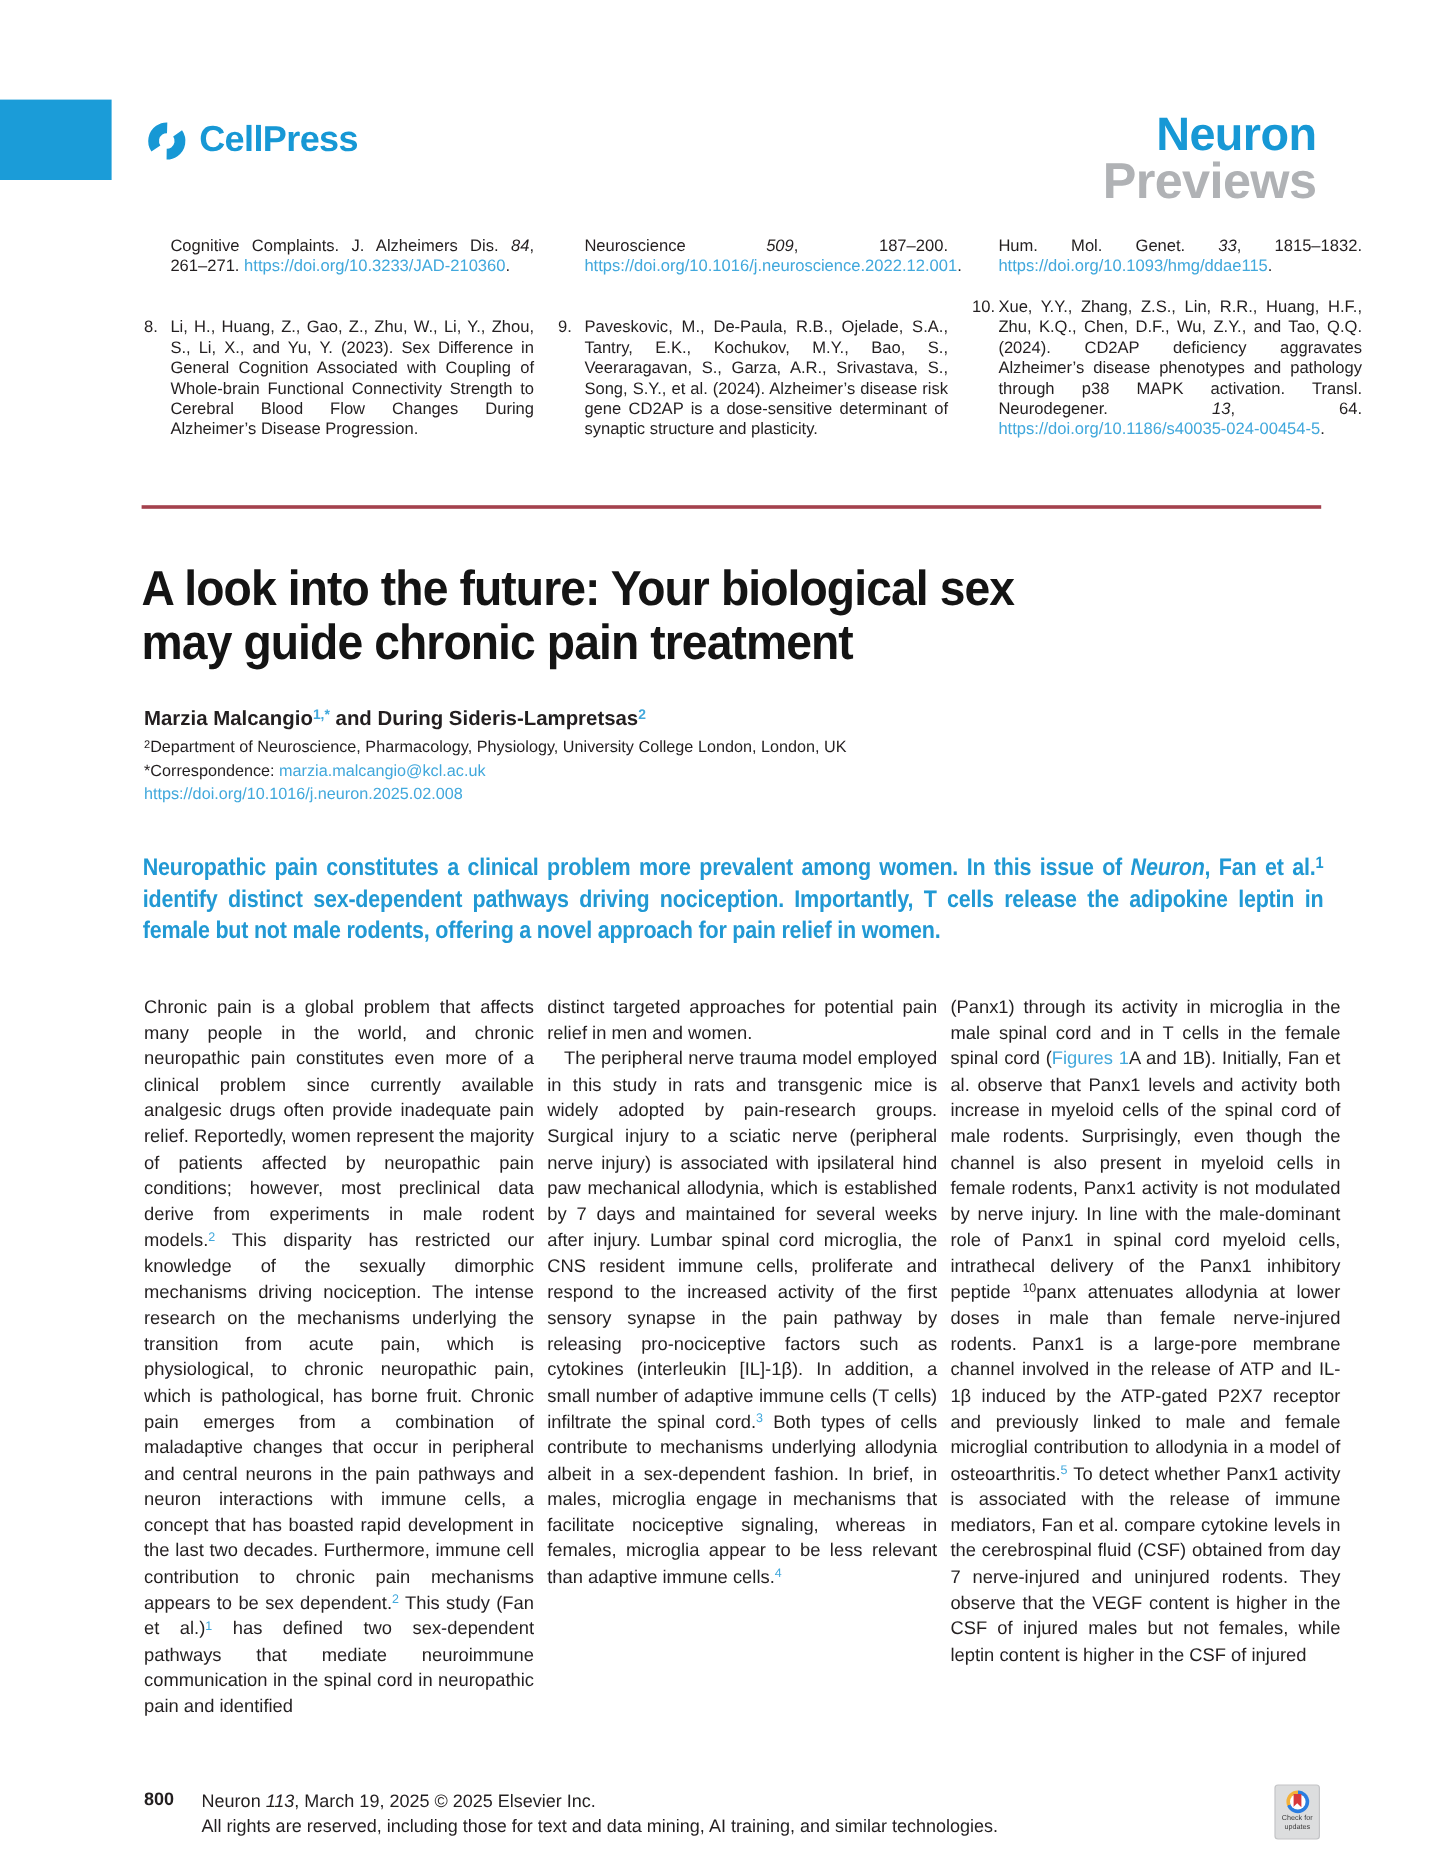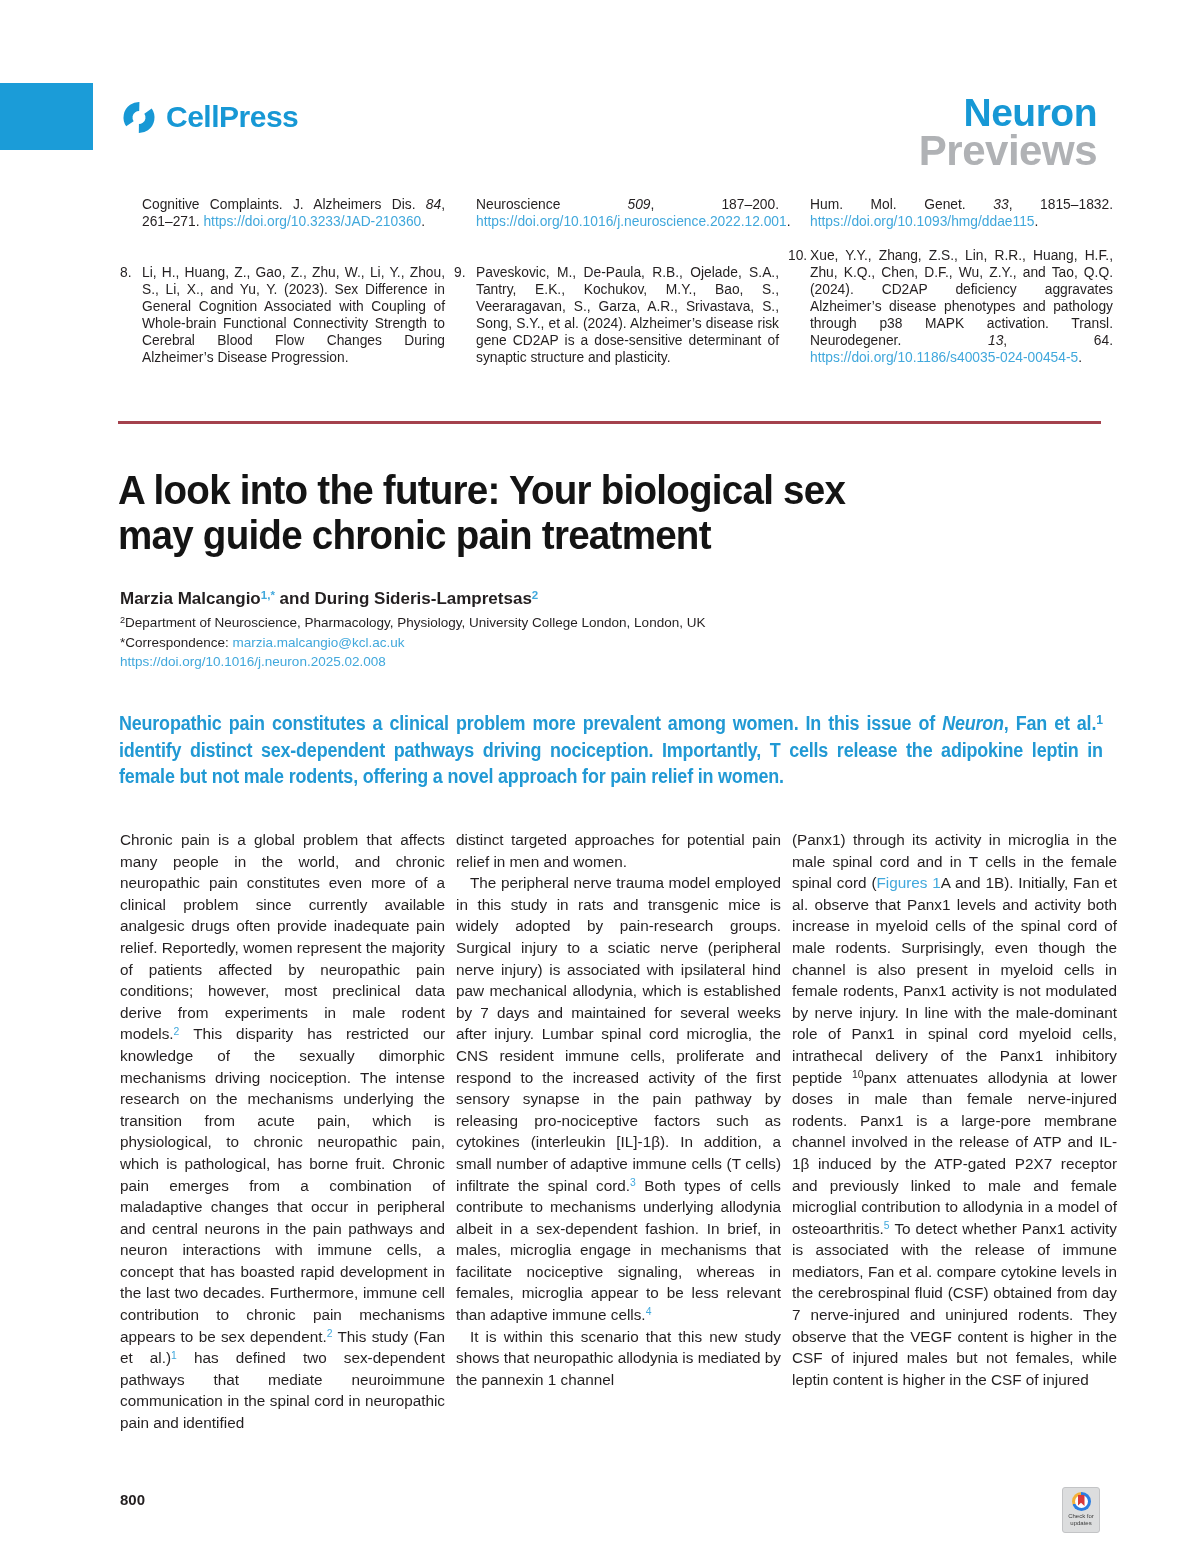--- a/index.html
+++ b/index.html
@@ -16,21 +16,21 @@
   .brand-text { font-size:30px; font-weight:bold; color:#1798d5; letter-spacing:-0.5px; }
 
   
   .journal { position:absolute; right:103px; top:92px; text-align:right; }
   .journal-name { font-size:39px; font-weight:bold; color:#1798d5; letter-spacing:-0.5px; line-height:42px; }
   .journal-section { font-size:42px; font-weight:bold; color:#b0b2b5; letter-spacing:-0.5px; line-height:34px; }
 
   
   .refs {
     position:absolute; left:120px; top:196px; width:1000px;
-    display:grid; grid-template-columns:325px 325px 325px; column-gap:9px;
+    display:grid; grid-template-columns:325px 325px 325px; column-gap:20px;
     font-size:13.8px; line-height:17px; text-align:justify; color:#231f20;
   }
   .carryover { padding-left:22px; }
   .ref-item { padding-left:22px; text-indent:-22px; }
   .ref-item.gap2 { margin-top:34px; }
   .ref-item.gap1 { margin-top:17px; }
   .ref-num { display:inline-block; width:22px; text-indent:0; }
 
   .link { color:#41a8dc; }
   .i { font-style:italic; }
@@ -147,28 +147,31 @@
 
   <div class="abstract"><span>Neuropathic pain constitutes a clinical problem more prevalent among women. In this issue of </span><span class="i">Neuron</span><span>, Fan et al.</span><span class="sup">1</span><span> identify distinct sex-dependent pathways driving nociception. Importantly, T cells release the adipokine leptin in female but not male rodents, offering a novel approach for pain relief in women.</span></div>
 
   <div class="body-cols">
     <div class="col">
       <p><span>Chronic pain is a global problem that affects many people in the world, and chronic neuropathic pain constitutes even more of a clinical problem since currently available analgesic drugs often provide inadequate pain relief. Reportedly, women represent the majority of patients affected by neuropathic pain conditions; however, most preclinical data derive from experiments in male rodent models.</span><span class="supb">2</span><span> This disparity has restricted our knowledge of the sexually dimorphic mechanisms driving nociception. The intense research on the mechanisms underlying the transition from acute pain, which is physiological, to chronic neuropathic pain, which is pathological, has borne fruit. Chronic pain emerges from a combination of maladaptive changes that occur in peripheral and central neurons in the pain pathways and neuron interactions with immune cells, a concept that has boasted rapid development in the last two decades. Furthermore, immune cell contribution to chronic pain mechanisms appears to be sex dependent.</span><span class="supb">2</span><span> This study (Fan et al.)</span><span class="supb">1</span><span> has defined two sex-dependent pathways that mediate neuroimmune communication in the spinal cord in neuropathic pain and identified</span></p>
     </div>
     <div class="col">
       <p><span>distinct targeted approaches for potential pain relief in men and women.</span></p>
       <p class="indent"><span>The peripheral nerve trauma model employed in this study in rats and transgenic mice is widely adopted by pain-research groups. Surgical injury to a sciatic nerve (peripheral nerve injury) is associated with ipsilateral hind paw mechanical allodynia, which is established by 7 days and maintained for several weeks after injury. Lumbar spinal cord microglia, the CNS resident immune cells, proliferate and respond to the increased activity of the first sensory synapse in the pain pathway by releasing pro-nociceptive factors such as cytokines (interleukin [IL]-1β). In addition, a small number of adaptive immune cells (T cells) infiltrate the spinal cord.</span><span class="supb">3</span><span> Both types of cells contribute to mechanisms underlying allodynia albeit in a sex-dependent fashion. In brief, in males, microglia engage in mechanisms that facilitate nociceptive signaling, whereas in females, microglia appear to be less relevant than adaptive immune cells.</span><span class="supb">4</span></p>
-      <p class="indent"><span>It is within this scenario that this new study shows that neuropathic allodynia is mediated by the pannexin 1 channel</span></p>
     </div>
     <div class="col">
       <p><span>(Panx1) through its activity in microglia in the male spinal cord and in T cells in the female spinal cord (</span><span class="link">Figures 1</span><span>A and 1B). Initially, Fan et al. observe that Panx1 levels and activity both increase in myeloid cells of the spinal cord of male rodents. Surprisingly, even though the channel is also present in myeloid cells in female rodents, Panx1 activity is not modulated by nerve injury. In line with the male-dominant role of Panx1 in spinal cord myeloid cells, intrathecal delivery of the Panx1 inhibitory peptide </span><span class="sup">10</span><span>panx attenuates allodynia at lower doses in male than female nerve-injured rodents. Panx1 is a large-pore membrane channel involved in the release of ATP and IL-1β induced by the ATP-gated P2X7 receptor and previously linked to male and female microglial contribution to allodynia in a model of osteoarthritis.</span><span class="supb">5</span><span> To detect whether Panx1 activity is associated with the release of immune mediators, Fan et al. compare cytokine levels in the cerebrospinal fluid (CSF) obtained from day 7 nerve-injured and uninjured rodents. They observe that the VEGF content is higher in the CSF of injured males but not females, while leptin content is higher in the CSF of injured</span></p>
     </div>
   </div>
 
   <div class="footer-page">800</div>
+  <div class="footer-text">
+    <div><span>Neuron </span><span class="i">113</span><span>, March 19, 2025 © 2025 Elsevier Inc.</span></div>
+    <div>All rights are reserved, including those for text and data mining, AI training, and similar technologies.</div>
+  </div>
 
   <div class="updates-badge">
     <div class="badge-icon"></div>
     <div class="badge-label">
       <div>Check for</div>
       <div>updates</div>
     </div>
   </div>
 
 </div>

